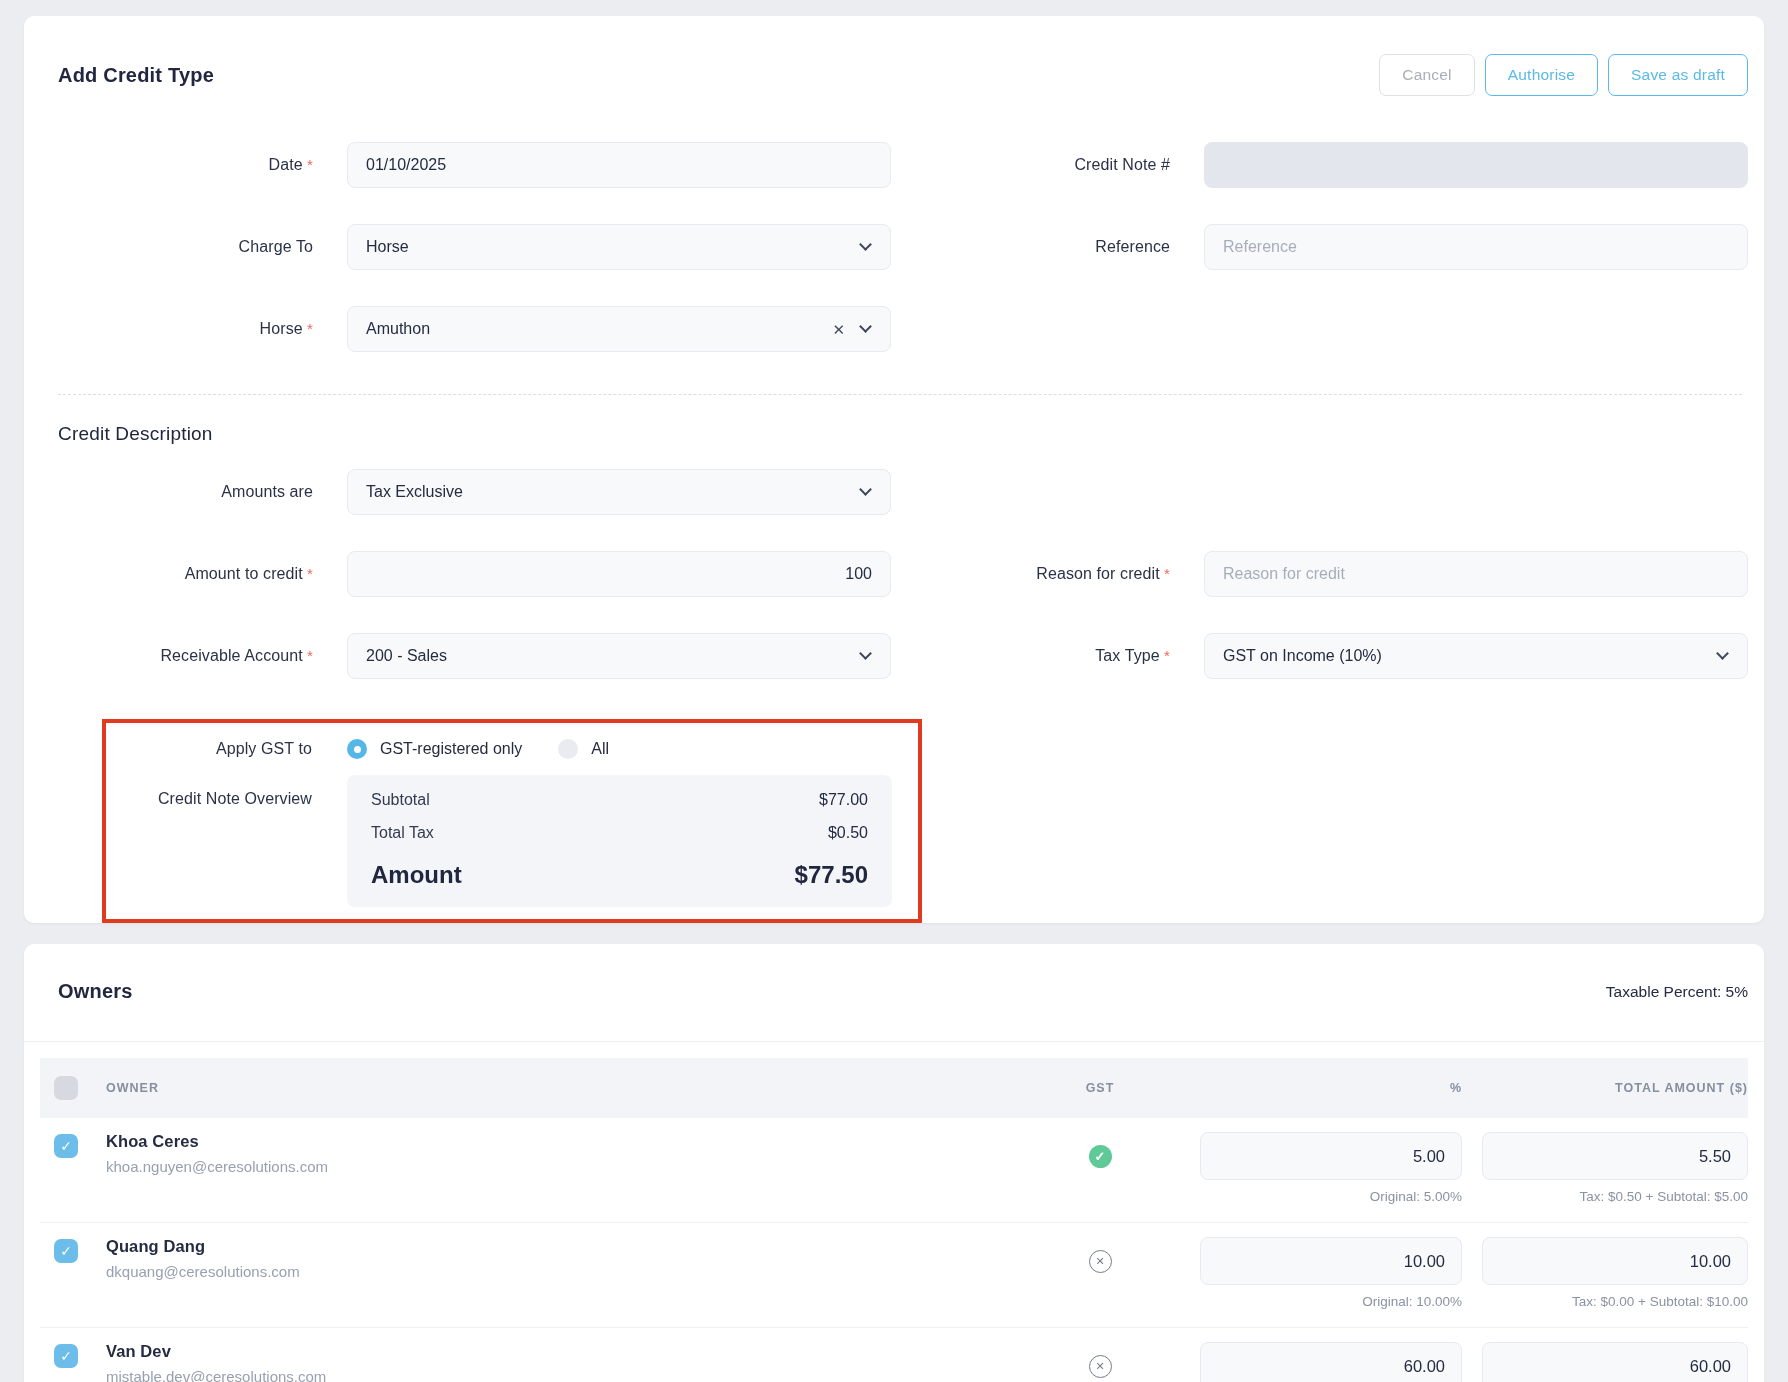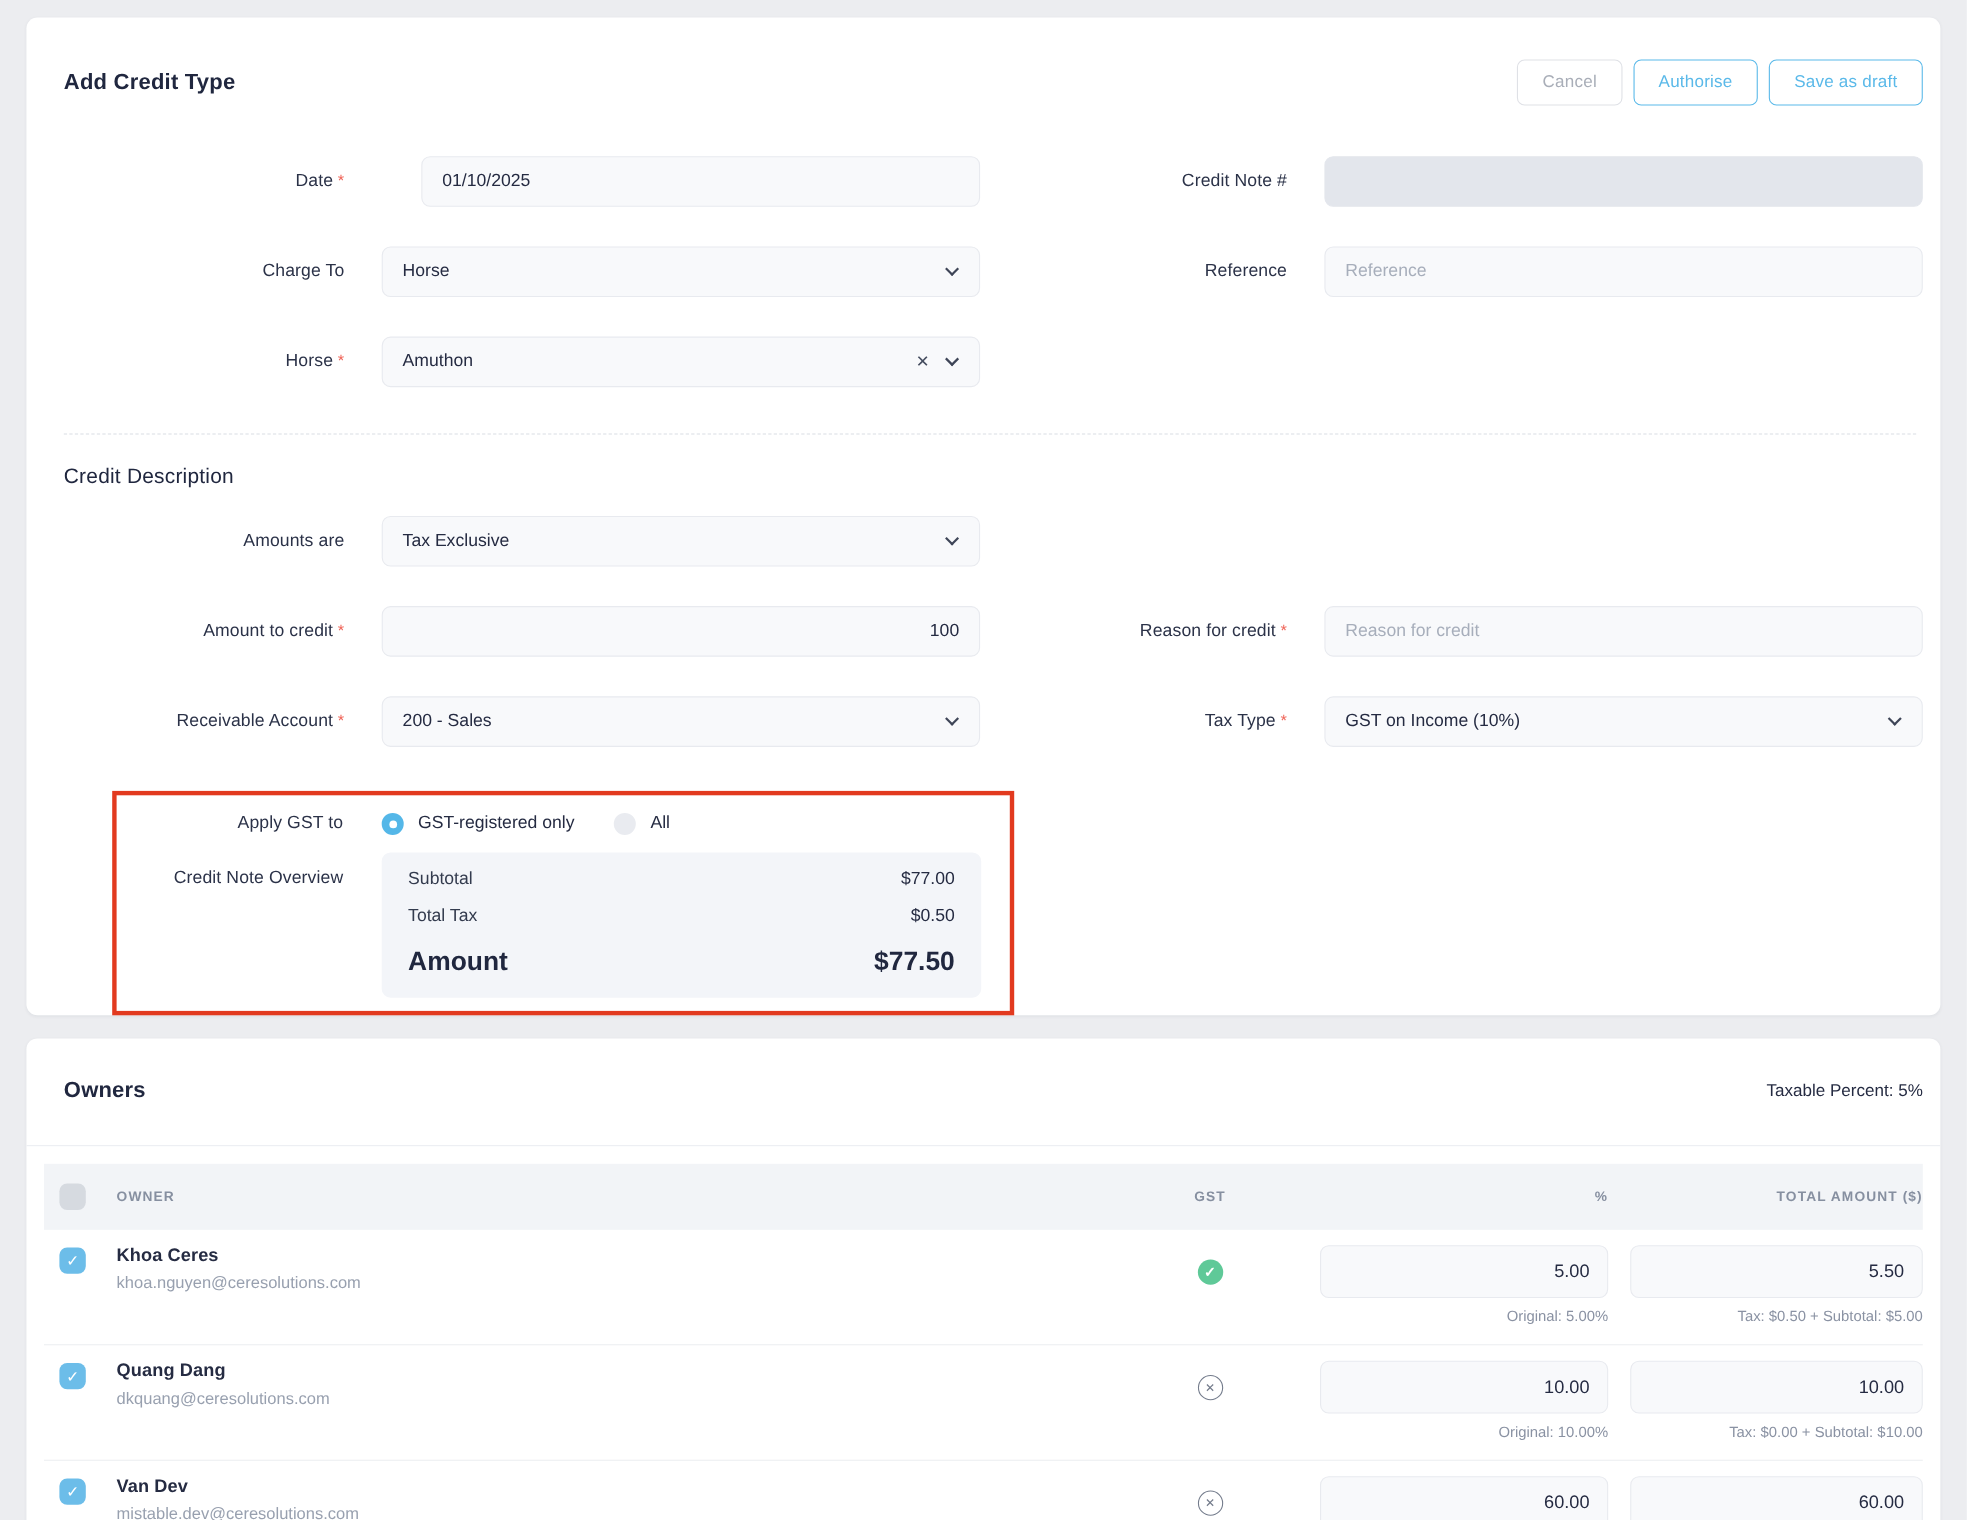--- a/index.html
+++ b/index.html
@@ -153,21 +153,21 @@
     <div class="page-title">Add Credit Type</div>
     <div class="btn-group">
       <button class="btn btn-cancel">Cancel</button>
       <button class="btn btn-blue">Authorise</button>
       <button class="btn btn-blue">Save as draft</button>
     </div>
   </div>
 
   <div class="form-grid">
 
-    <div class="frow" style="grid-column:1;grid-row:1;gap:36px;">
+    <div class="frow" style="grid-column:1;grid-row:1;">
       <div class="flabel req">Date</div>
       <div class="fctrl">
         <input class="input" value="01/10/2025" style="">
       </div>
     </div>
     <div class="frow" style="grid-column:1;grid-row:2;">
       <div class="flabel">Charge To</div>
       <div class="fctrl">
         <div class="select">
           <span>Horse</span>

